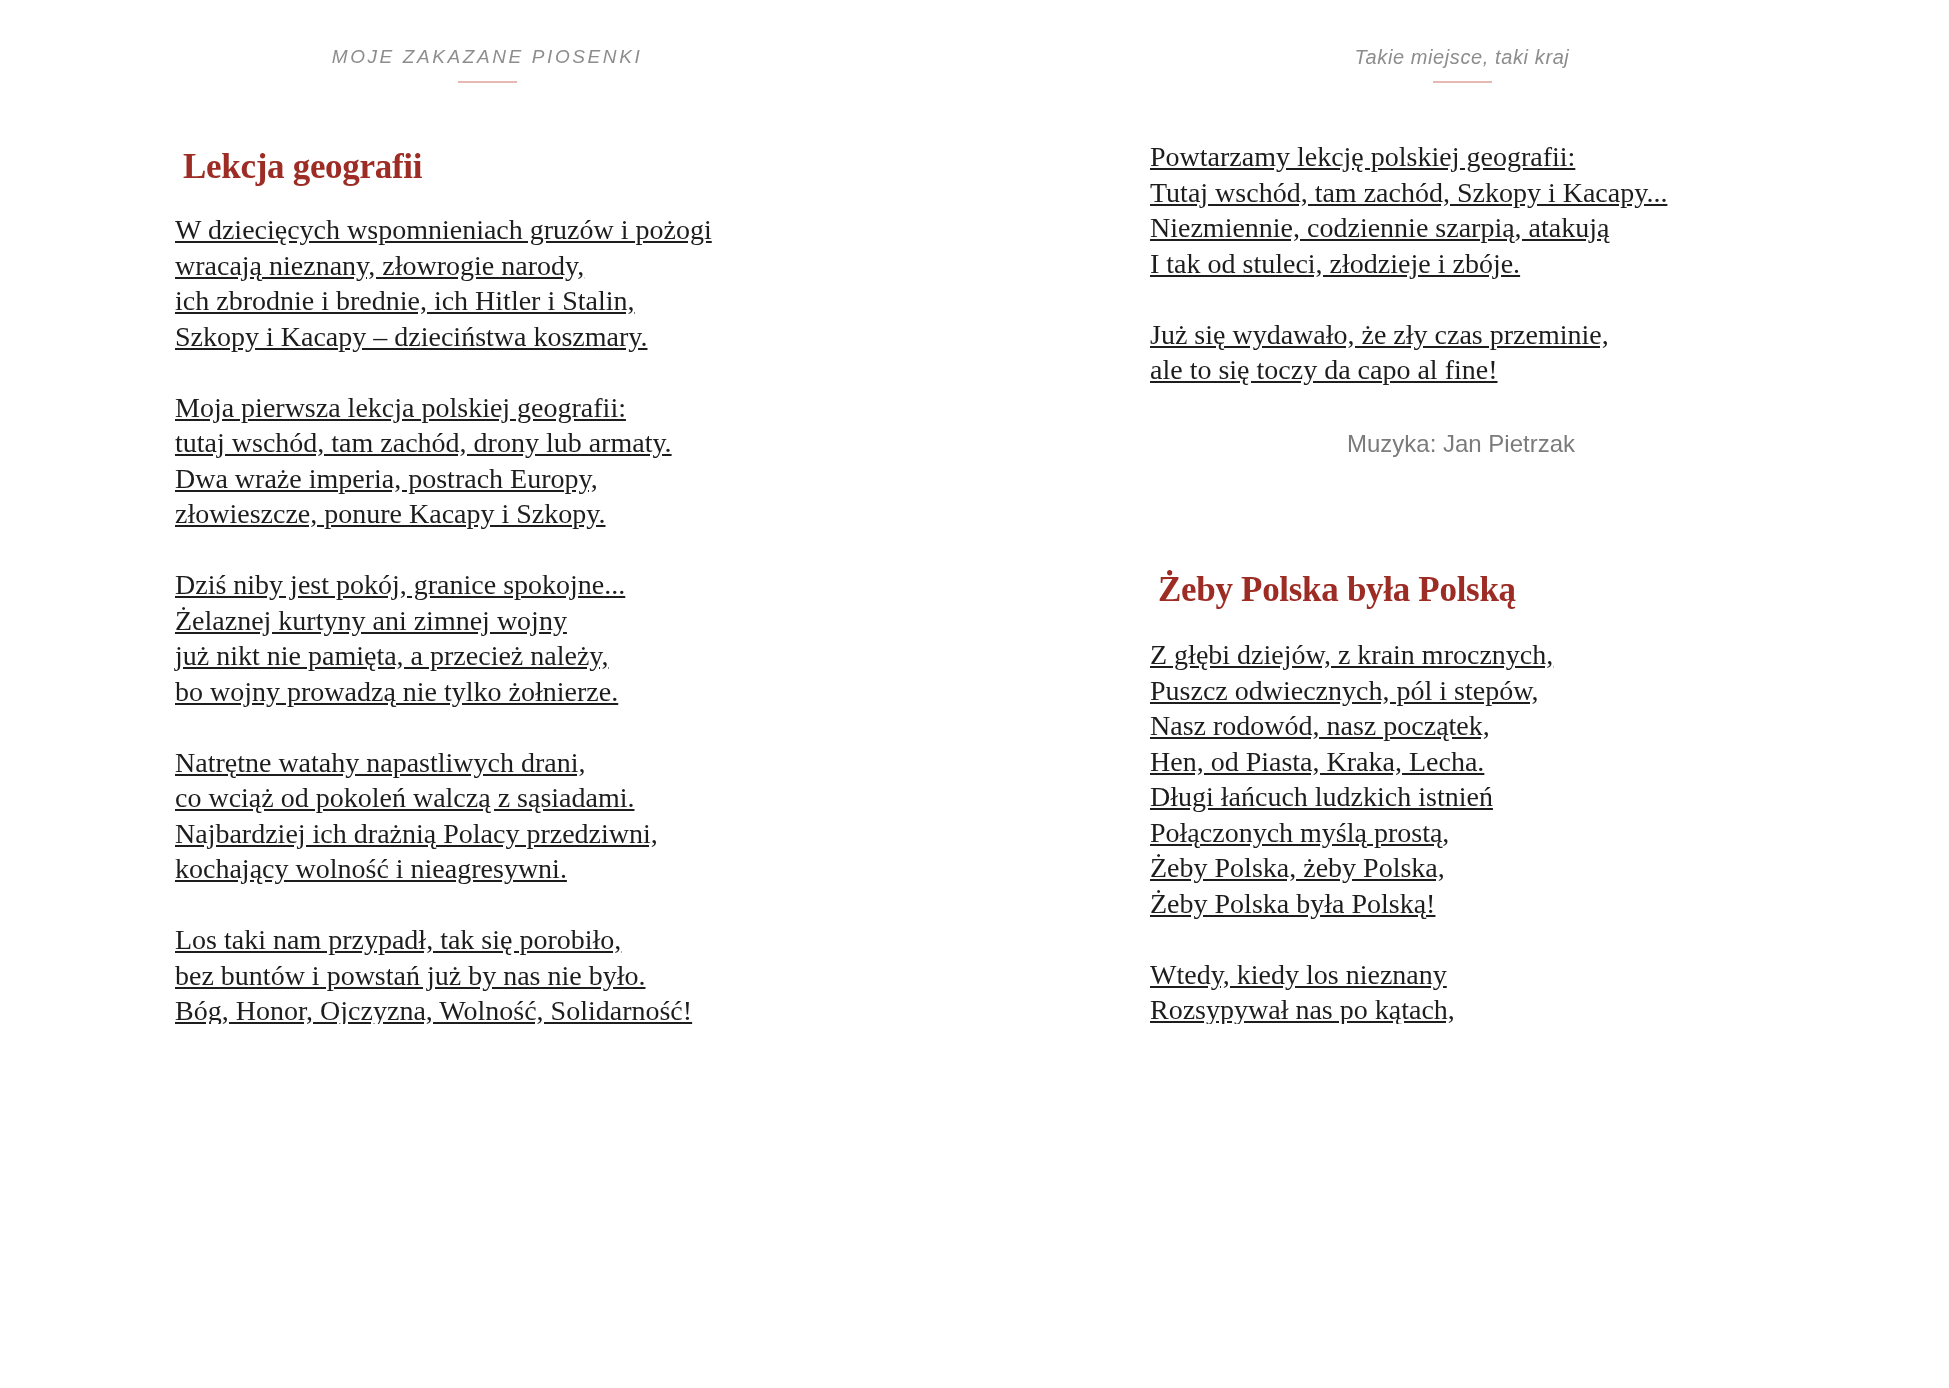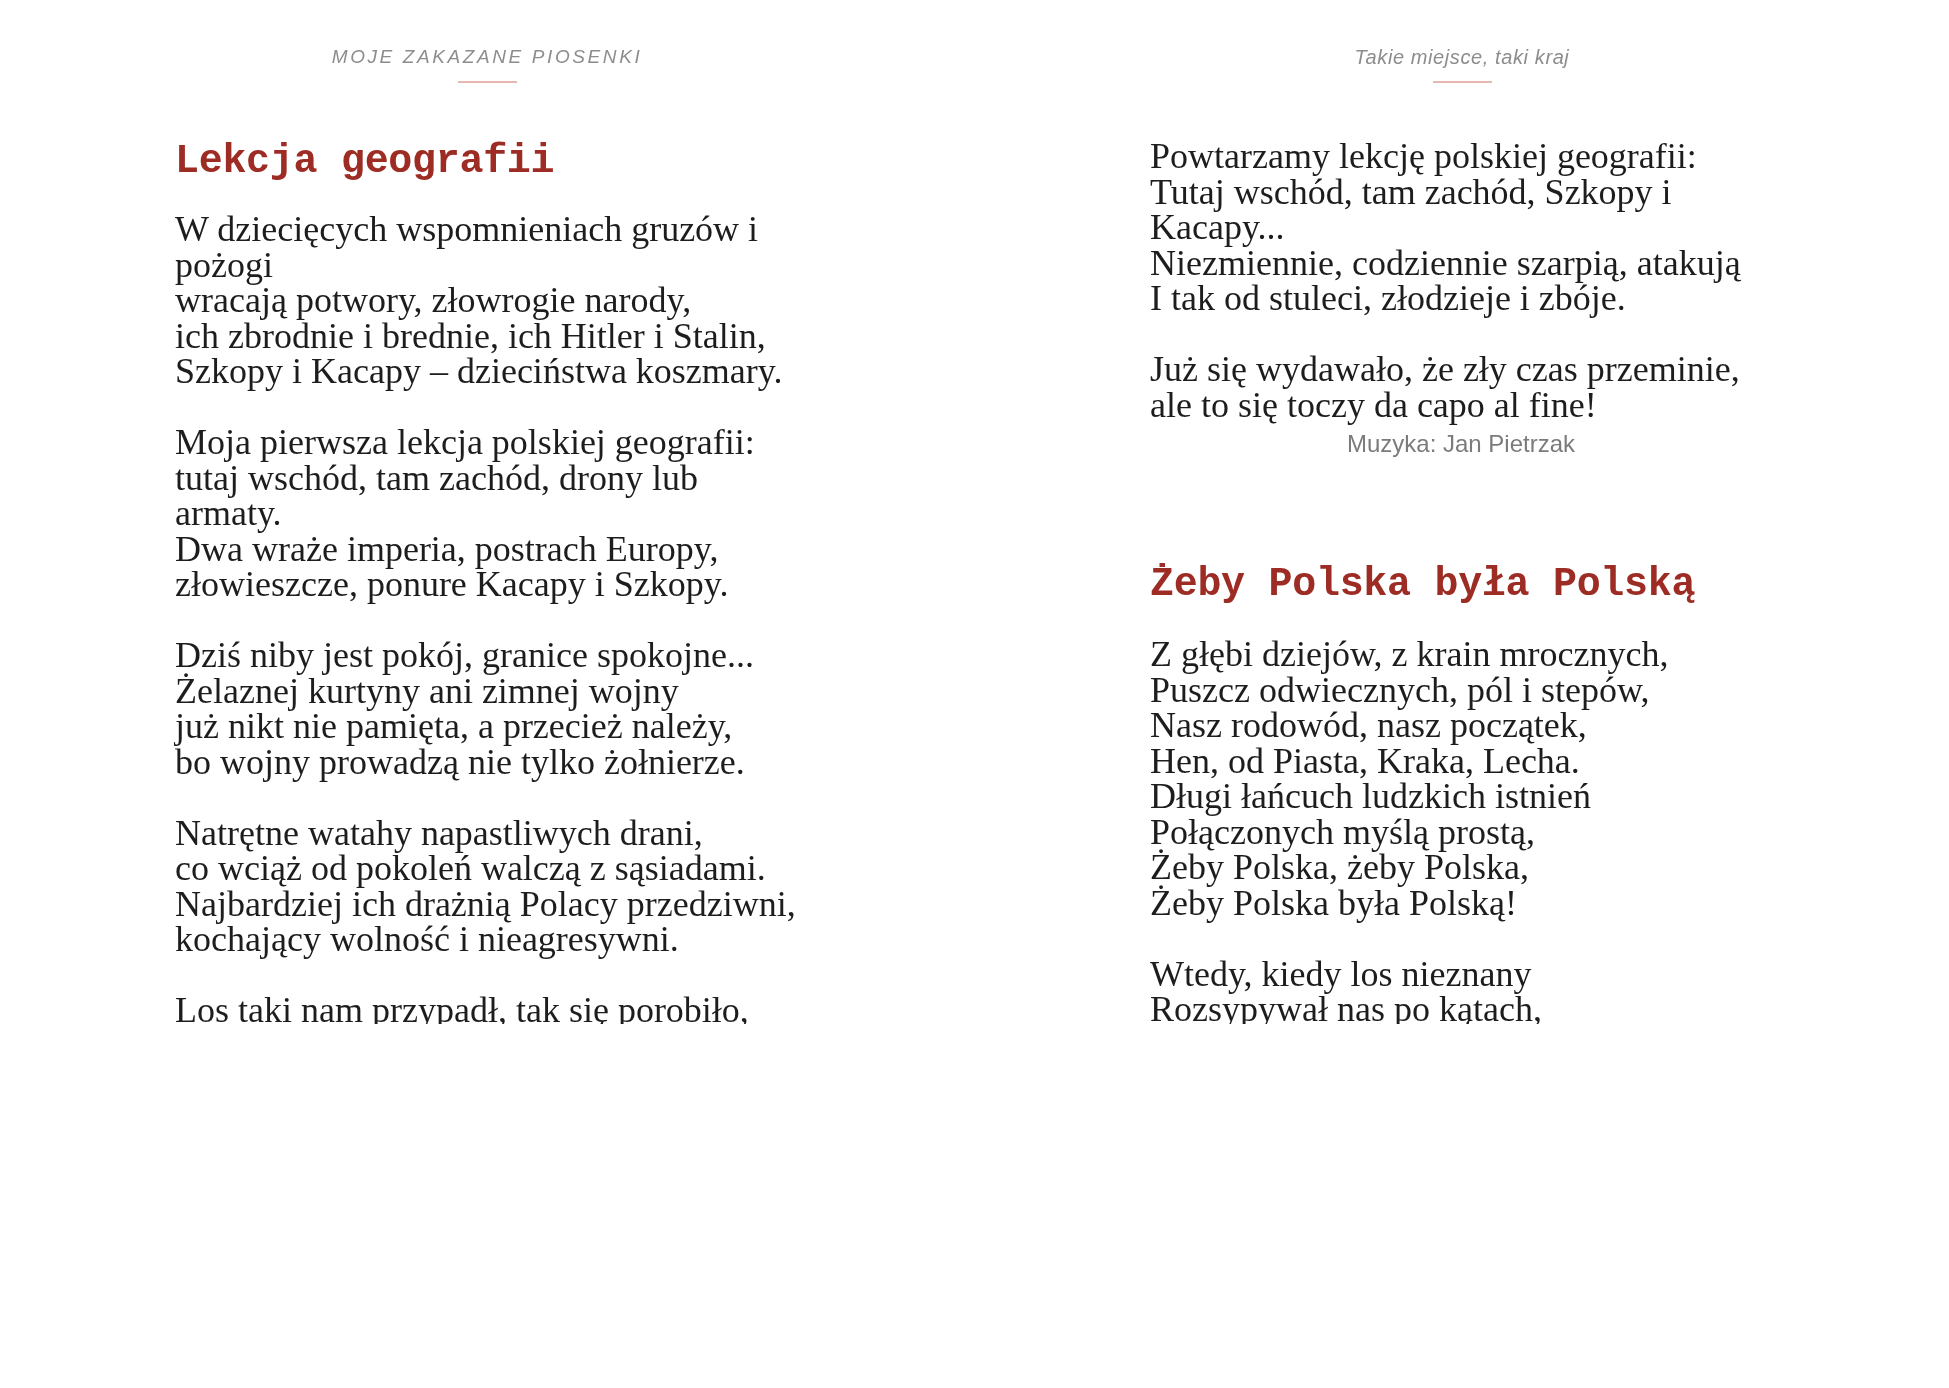--- a/index.html
+++ b/index.html
@@ -26,35 +26,36 @@
     position: absolute;
     top: 81px;
     width: 59px;
     height: 2px;
     background: var(--rule-pink, #e5b9b2);
   }
   .hr-left  { left: 458px; }
   .hr-right { left: 1433px; }
   .poem-title {
     position: absolute;
-    margin: 0;
-    font-family: Liberation Mono, monospace;
+    margin: 8px;
+    font-family: Liberation Serif, serif;
     font-weight: bold;
-    font-size: 40px;
+    font-size: 35px;
     letter-spacing: -0.3px;
     color: var(--title-red, #9d2c24);
     white-space: nowrap;
   }
   .pt-left  { left: 175px; top: 139px; }
   .pt-right { left: 1150px; top: 562px; }
   .poem-body {
     position: absolute;
     width: 624px;
-    font-size: 36px;
+    font-size: 28px;
     line-height: 35.5px;
+    text-decoration: underline;
   }
   .pb-left        { left: 175px;  top: 212px; }
   .pb-right-cont  { left: 1150px; top: 139px; }
   .pb-right-poem2 { left: 1150px; top: 637px; }
   .stanza {
     margin: 0 0 35.5px 0;
     white-space: pre-line;
   }
   .credit {
     position: absolute;
@@ -92,21 +93,21 @@
 <div class="spread">
 
   <section>
     <div class="running-header rh-left">MOJE ZAKAZANE PIOSENKI</div>
     <div class="header-rule hr-left"></div>
 
     <h1 class="poem-title pt-left">Lekcja geografii</h1>
 
     <div class="poem-body pb-left">
       <p class="stanza">W dziecięcych wspomnieniach gruzów i pożogi
-wracają potwory, złowrogie narody,
+wracają nieznany, złowrogie narody,
 ich zbrodnie i brednie, ich Hitler i Stalin,
 Szkopy i Kacapy – dzieciństwa koszmary.</p>
       <p class="stanza">Moja pierwsza lekcja polskiej geografii:
 tutaj wschód, tam zachód, drony lub armaty.
 Dwa wraże imperia, postrach Europy,
 złowieszcze, ponure Kacapy i Szkopy.</p>
       <p class="stanza">Dziś niby jest pokój, granice spokojne...
 Żelaznej kurtyny ani zimnej wojny
 już nikt nie pamięta, a przecież należy,
 bo wojny prowadzą nie tylko żołnierze.</p>

